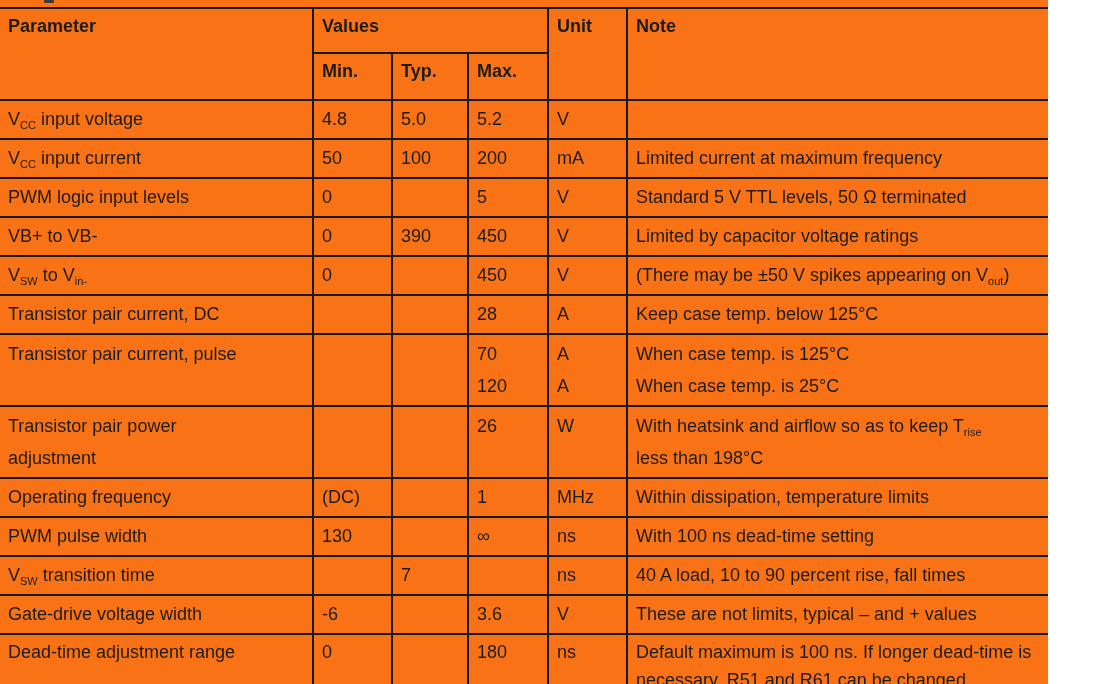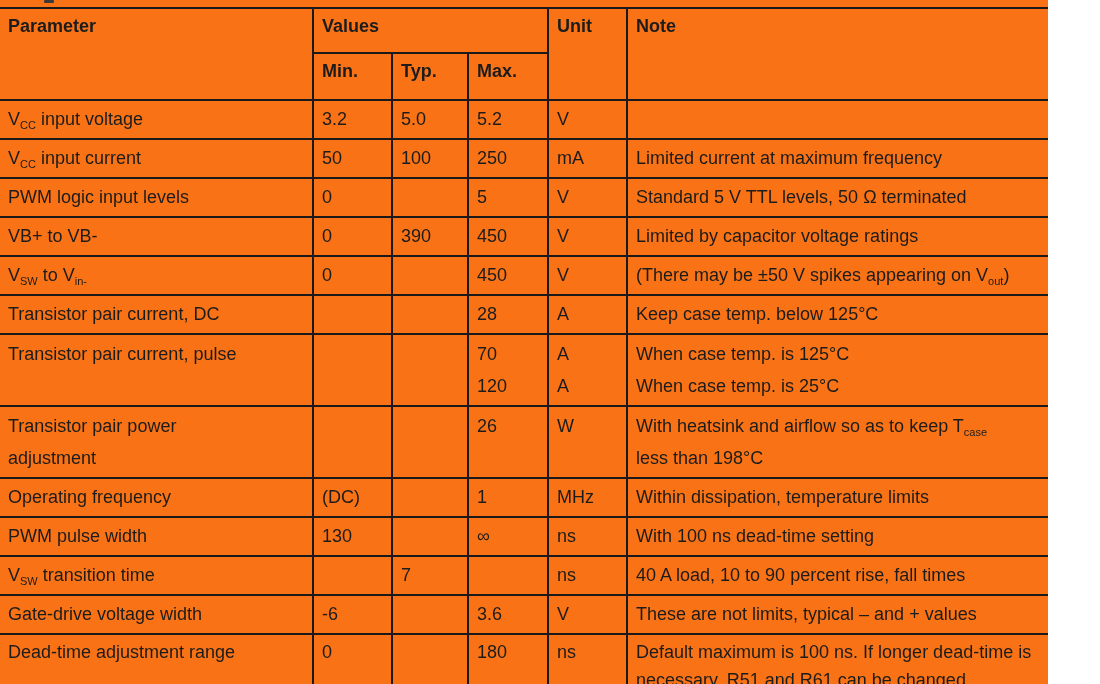--- a/index.html
+++ b/index.html
@@ -100,21 +100,21 @@
         <th>Typ.</th>
         <th>Max.</th>
       </tr>
     </thead>
     <tbody>
         <tr>
           <td>
             <div class="line">V<sub>CC</sub> input voltage</div>
           </td>
           <td>
-            <div class="line">3.2</div>
+            <div class="line">4.8</div>
           </td>
           <td>
             <div class="line">5.0</div>
           </td>
           <td>
             <div class="line">5.2</div>
           </td>
           <td>
             <div class="line">V</div>
           </td>
@@ -126,21 +126,21 @@
           <td>
             <div class="line">V<sub>CC</sub> input current</div>
           </td>
           <td>
             <div class="line">50</div>
           </td>
           <td>
             <div class="line">100</div>
           </td>
           <td>
-            <div class="line">250</div>
+            <div class="line">200</div>
           </td>
           <td>
             <div class="line">mA</div>
           </td>
           <td>
             <div class="line">Limited current at maximum frequency</div>
           </td>
         </tr>
         <tr>
           <td>
@@ -256,21 +256,21 @@
           <td class="lh2">
             <div class="line">&nbsp;</div>
           </td>
           <td class="lh2">
             <div class="line">26</div>
           </td>
           <td class="lh2">
             <div class="line">W</div>
           </td>
           <td class="lh2">
-            <div class="line">With heatsink and airflow so as to keep T<sub>case</sub></div>
+            <div class="line">With heatsink and airflow so as to keep T<sub>rise</sub></div>
             <div class="line">less than 198°C</div>
           </td>
         </tr>
         <tr>
           <td>
             <div class="line">Operating frequency</div>
           </td>
           <td>
             <div class="line">(DC)</div>
           </td>

